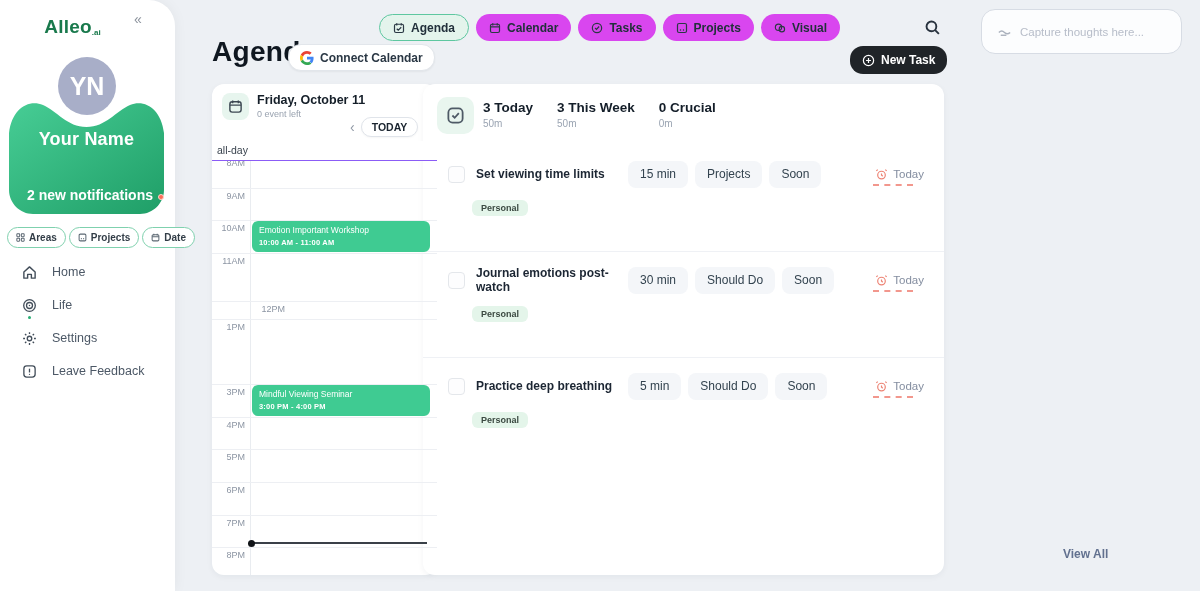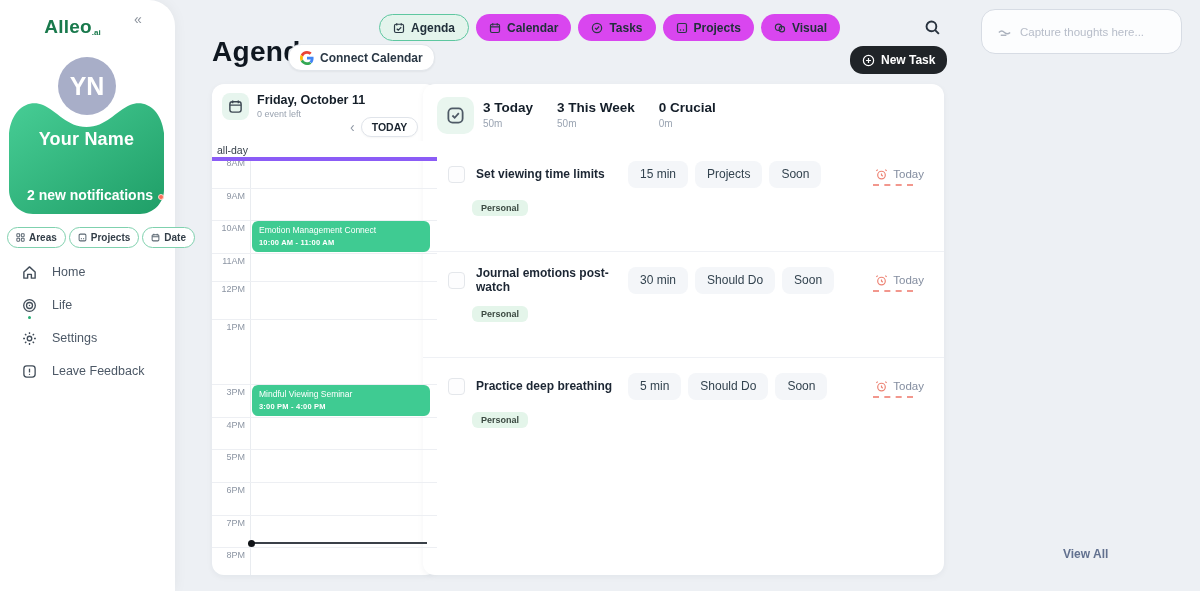--- a/index.html
+++ b/index.html
@@ -73,21 +73,21 @@
   .cal-date { position:absolute; left:45px; top:9px; font-size:12.5px; font-weight:700; color:#141e28; }
   .cal-sub { position:absolute; left:45px; top:25px; font-size:9px; color:#9aa3b0; }
   .cal-nav { position:absolute; right:8px; top:33px; display:flex; align-items:center; gap:6px; }
   .cal-chevron { font-size:14px; color:#8f98a5; cursor:pointer; line-height:18px; }
   .today-pill { border:1px solid #e0e4ea; border-radius:11px; padding:3px 10px; font-size:10.5px;
                 font-weight:700; color:#1a242f; background:#fff; cursor:pointer;
                 box-shadow:0 1px 2px rgba(0,0,0,.04); }
   .time-grid { position:absolute; left:0; right:0; top:57px; bottom:0; overflow:hidden;
                border-radius:0 0 12px 12px; }
   .allday-row { position:absolute; left:0; right:0; top:0; height:20px; background:#fff; z-index:5;
-                border-bottom:4px solid #8b5cf6; font-size:10.5px; color:#39434e;
+                border-bottom:1px solid #8b5cf6; font-size:10.5px; color:#39434e;
                 line-height:19px; padding-left:5px; }
   .grid-vline { position:absolute; left:38px; top:0; bottom:0; width:1px; background:#e9ecf0; z-index:1; }
   .hour-row { position:absolute; left:0; right:0; height:32.7px; border-top:1px solid #edeff3; z-index:2; }
   .hour-label { display:block; width:33px; text-align:right; font-size:9px; color:#8c95a3; padding-top:2px; }
   .cal-event { position:absolute; left:40px; right:7px; background:#3fcb92; border-radius:6px;
                z-index:3; padding:4px 7px; color:#fff; overflow:hidden; cursor:pointer; }
   .cal-event .ev-title { font-size:8.5px; font-weight:500; line-height:1.3; white-space:nowrap; }
   .cal-event .ev-time { font-size:7.5px; font-weight:700; margin-top:2px; letter-spacing:.2px; }
   .now-line { position:absolute; left:38px; right:10px; z-index:6; border-top:2px solid #3a4048; }
   .now-dot { position:absolute; left:-2px; top:-4.5px; width:7px; height:7px; border-radius:50%;
@@ -305,21 +305,21 @@
     <div class="cal-nav">
       <span class="cal-chevron">‹</span>
       <span class="today-pill">TODAY</span>
       <span class="cal-chevron">›</span>
     </div>
 
     <div class="time-grid">
       <div class="grid-vline"></div>
       <div class="allday-row">all-day</div>
       <div class="cal-event" style="top: 80.4px; height: 30.7px;">
-        <div class="ev-title">Emotion Management Connect</div>
+        <div class="ev-title">Emotion Important Workshop</div>
         <div class="ev-time">10:00 AM - 11:00 AM</div>
       </div>
       <div class="cal-event" style="top: 243.9px; height: 30.7px;">
         <div class="ev-title">Mindful Viewing Seminar</div>
         <div class="ev-time">3:00 PM - 4:00 PM</div>
       </div>
       <div class="now-line" style="top: 401.495px;">
         <div class="now-dot"></div>
       </div>
     <div class="hour-row" style="top: 14px;">
@@ -327,21 +327,21 @@
         </div>
         <div class="hour-row" style="top: 46.7px;">
           <span class="hour-label">9AM</span>
         </div>
         <div class="hour-row" style="top: 79.4px;">
           <span class="hour-label">10AM</span>
         </div>
         <div class="hour-row" style="top: 112.1px;">
           <span class="hour-label">11AM</span>
         </div>
-        <div class="hour-row" style="top: 140px;">
+        <div class="hour-row" style="top: 160px; padding-left: 40px;">
           <span class="hour-label">12PM</span>
         </div>
         <div class="hour-row" style="top: 177.5px;">
           <span class="hour-label">1PM</span>
         </div>
         <div class="hour-row" style="top: 242.9px;">
           <span class="hour-label">3PM</span>
         </div>
         <div class="hour-row" style="top: 275.6px;">
           <span class="hour-label">4PM</span>

